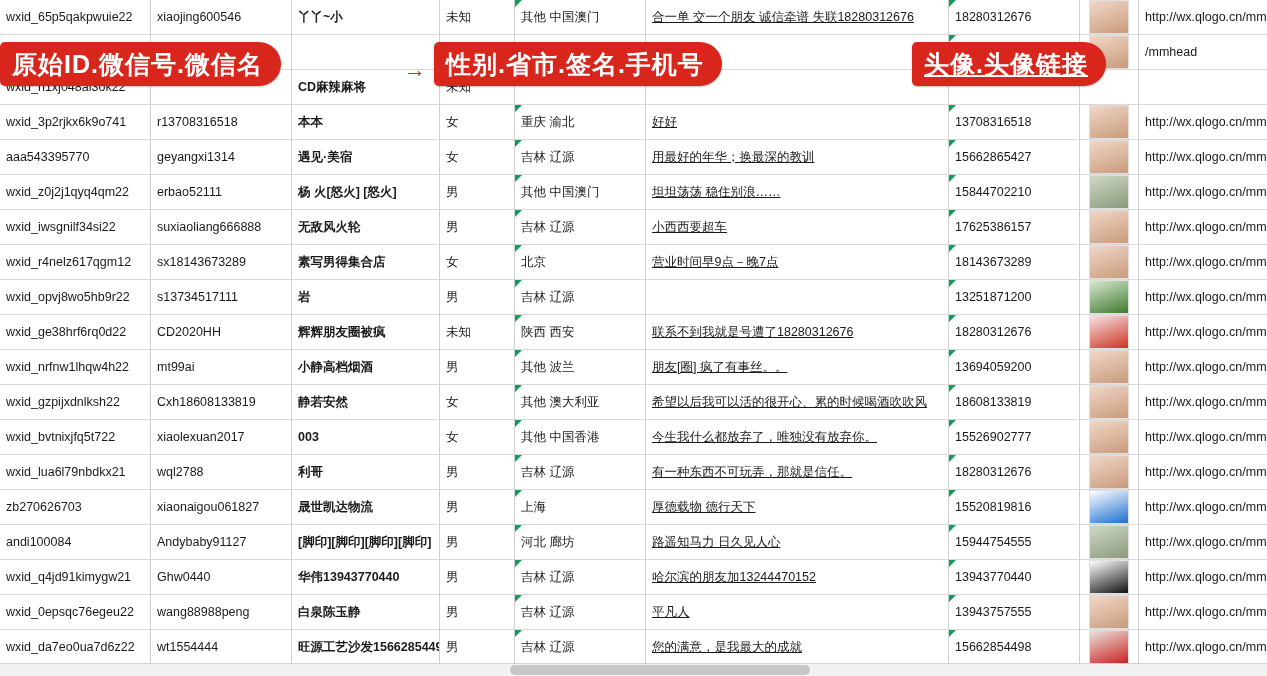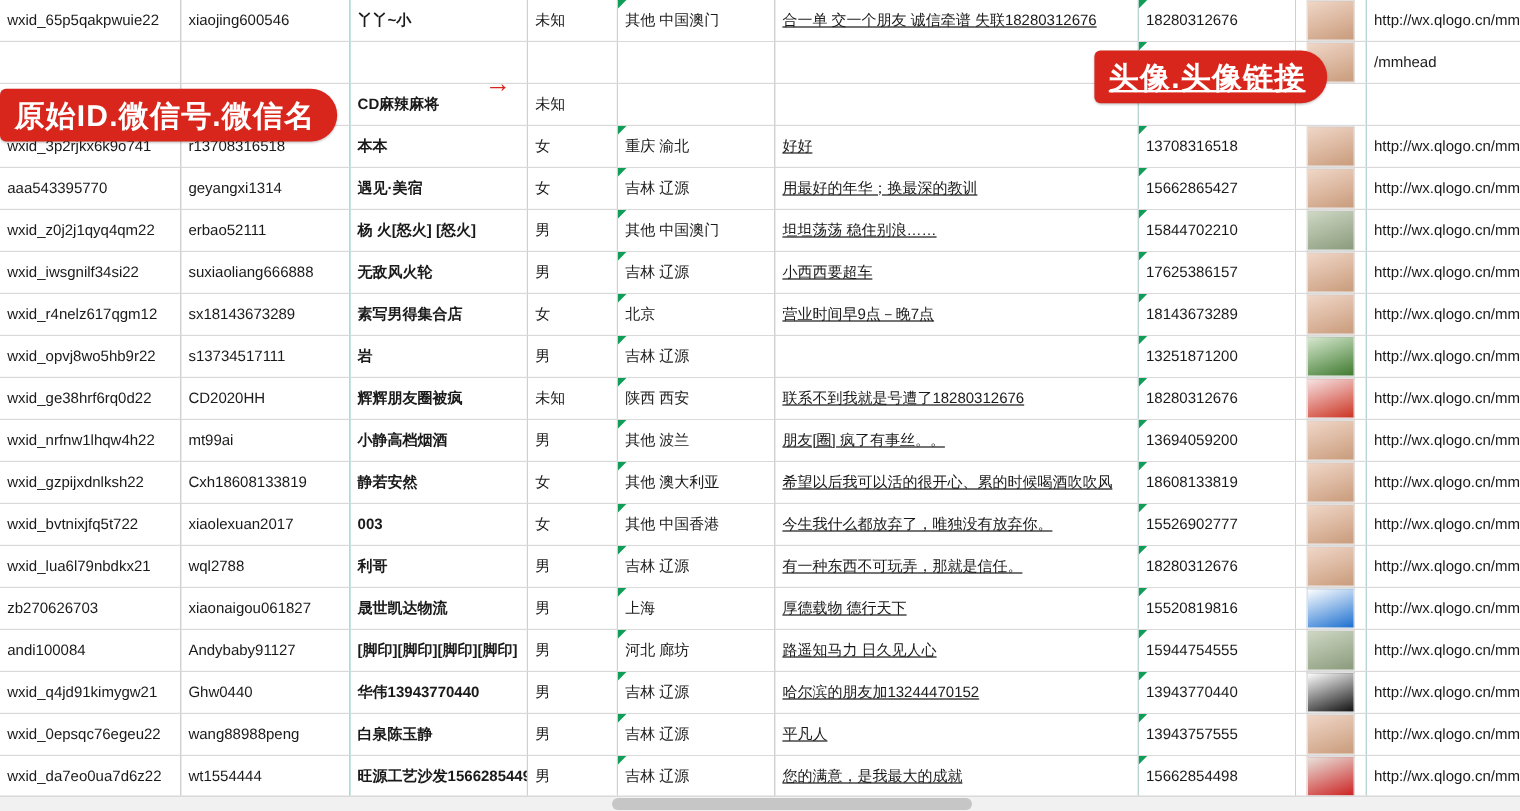--- a/index.html
+++ b/index.html
@@ -10,21 +10,21 @@
   body {
     width: 1267px;
     height: 676px;
     overflow: hidden;
     font-family: "Liberation Sans", sans-serif;
   }
   .sheet {
     position: relative;
     width: 1267px;
     height: 676px;
-    background: #5eead4;
+    background: #000000;
   }
   table.grid {
     border-collapse: collapse;
     width: 1267px;
     table-layout: fixed;
   }
   table.grid td {
     border-bottom: 1px solid #d9d9d9;
     border-right: 1px solid #d0d0d0;
     height: 34px;
@@ -86,21 +86,21 @@
     background: #d8261c;
     color: #ffffff;
     font-weight: bold;
     font-size: 25px;
     letter-spacing: 1px;
     border-radius: 6px 26px 26px 6px;
     box-shadow: 0 1px 2px rgba(0,0,0,0.25);
     padding: 0 18px 0 12px;
     white-space: nowrap;
   }
-  #banner1 { left: 0px;   top: 42px; margin-top: 32px; }
+  #banner1 { left: 0px;   top: 42px; }
   #banner2 { left: 434px; top: 42px; }
   #banner3 { left: 912px; top: 42px; text-decoration: underline; }
 
   .arrow {
     position: absolute;
     top: 57px;
     color: #d8261c;
     font-size: 22px;
     font-weight: bold;
   }
@@ -380,20 +380,23 @@
           </td>
           <td class="c8"><span>http://wx.qlogo.cn/mmhead</span></td>
         </tr>
       </tbody>
   </table>
 
   <div class="banner" id="banner1">
     <span>原始ID.微信号.微信名</span>
   </div>
   <div class="arrow" id="arrow1">→</div>
+  <div class="banner" id="banner2">
+    <span>性别.省市.签名.手机号</span>
+  </div>
   <div class="banner" id="banner3">
     <span>头像.头像链接</span>
   </div>
 
   <div class="hscroll">
     <div class="thumb"></div>
   </div>
 
 </div>
 

